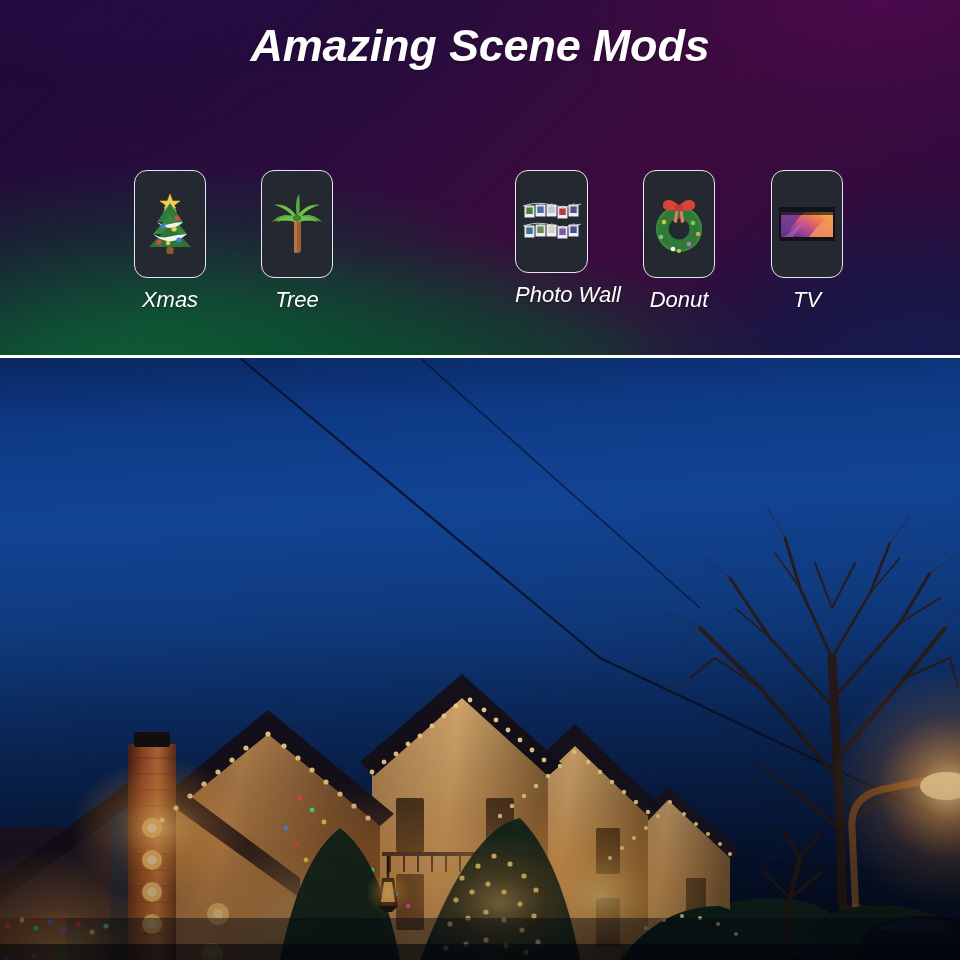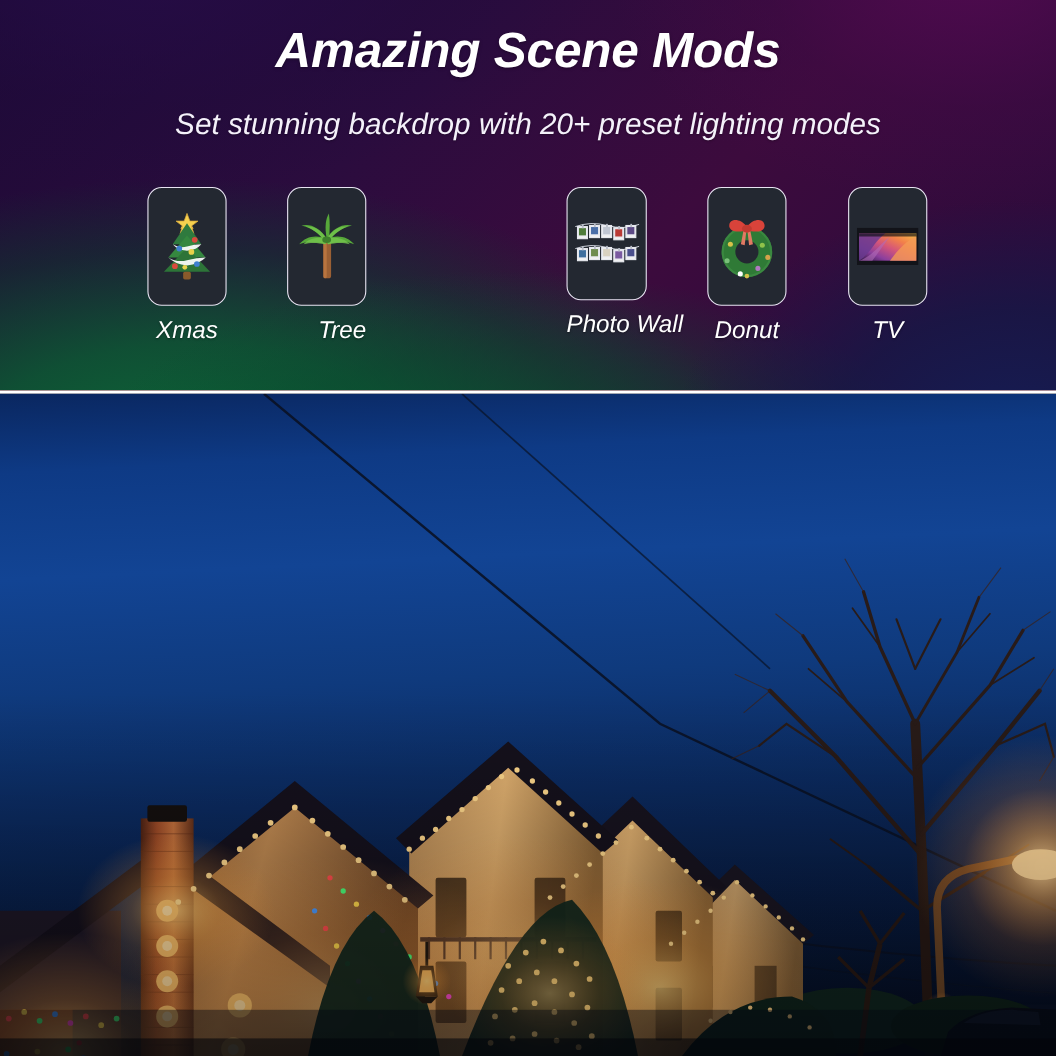--- a/index.html
+++ b/index.html
@@ -162,21 +162,20 @@
   <div id="promo-panel">
     <div class="bg-layer bg-base"></div>
     <div class="bg-layer bg-purpletop"></div>
     <div class="bg-layer bg-magenta"></div>
     <div class="bg-layer bg-green"></div>
     <div class="bg-layer bg-green2"></div>
     <div class="bg-layer bg-navy"></div>
 
     <div id="promo-title">Amazing Scene Mods</div>
 
-    <div id="promo-subtitle">Set stunning backdrop with 20+ preset lighting modes</div>
 
     <div id="scene-tiles">
 
       <div class="scene-item" style="left:134px;width:72px;">
         <div class="tile-box" style="width:72px;height:108px;">
           <span class="tile-glyph">
             <svg class="tile-svg" width="54" height="64" viewBox="0 0 54 64">
               <polygon points="27,5 33,16 21,16" fill="#f2c94c"></polygon>
               <polygon points="27,2 29.6,9 37,9 31,13.5 33.3,20.5 27,16.3 20.7,20.5 23,13.5 17,9 24.4,9" fill="#f5d14f" stroke="#d8a93c" stroke-width="0.7"></polygon>
               <path d="M27 11 L40 30 L14 30 Z" fill="#2f7a3e"></path>
@@ -190,21 +189,21 @@
               <circle cx="31" cy="37" r="2.6" fill="#e8d24a"></circle>
               <circle cx="36" cy="48" r="2.6" fill="#3f7fd0"></circle>
               <circle cx="16" cy="50" r="2.6" fill="#d94a3d"></circle>
               <circle cx="25" cy="51" r="2.2" fill="#e8d24a"></circle>
             </svg>
           </span>
         </div>
         <div class="scene-label">Xmas</div>
       </div>
 
-      <div class="scene-item" style="left:261px;width:72px;text-align:right;">
+      <div class="scene-item" style="left:261px;width:72px;">
         <div class="tile-box" style="width:72px;height:108px;">
           <span class="tile-glyph">
             <svg class="tile-svg" width="56" height="62" viewBox="0 0 56 62">
               <rect x="25" y="26" width="7" height="34" rx="2.4" fill="#9b6034"></rect>
               <rect x="25" y="26" width="3" height="34" rx="1.5" fill="#b8743f"></rect>
               <g fill="#57a83a">
                 <path d="M28 24 C18 20 9 22 3 29 C11 26 19 27 27 29 Z"></path>
                 <path d="M28 24 C38 20 47 22 53 29 C45 26 37 27 29 29 Z"></path>
                 <path d="M28 24 C22 14 13 10 5 12 C14 14 21 19 27 27 Z"></path>
                 <path d="M28 24 C34 14 43 10 51 12 C42 14 35 19 29 27 Z"></path>

